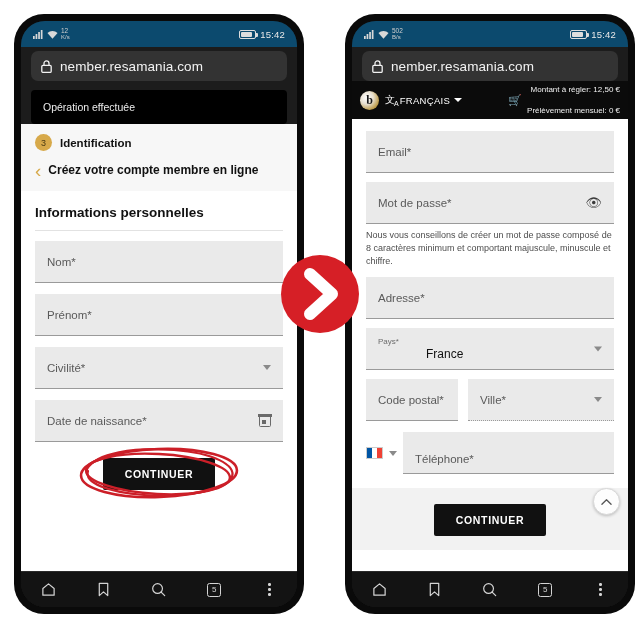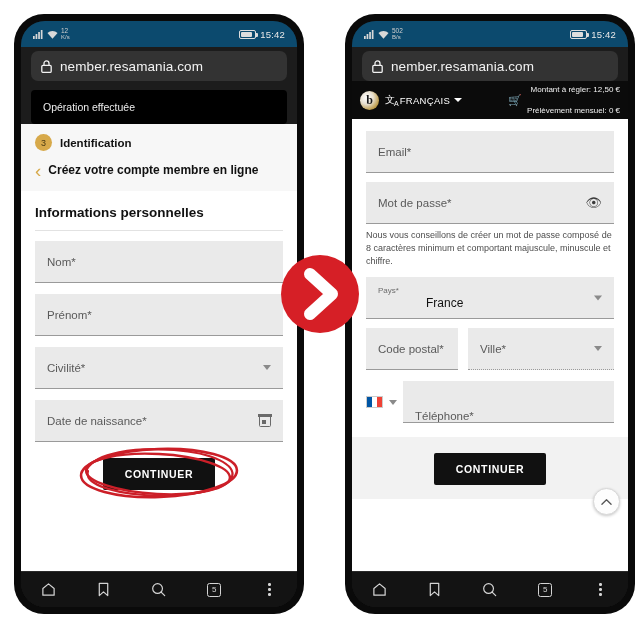--- a/index.html
+++ b/index.html
@@ -138,21 +138,21 @@
   .divider { height: 1px; background: #e2e2e2; margin: 0 14px; }
 
   
   .fields { padding: 10px 14px 0 14px; display: flex; flex-direction: column; gap: 11px; }
   .fields.tight { gap: 9px; }
   .field {
     background: #eaeaea;
     border-bottom: 1px solid #9a9a9a;
     height: 42px;
     display: flex; align-items: center;
-    padding: 0 12px;
+    padding: 8px 12px;
     position: relative;
   }
   .field.dotted { border-bottom: 1px dotted #9a9a9a; gap: 24px; }
   .field-label { font-size: 11.5px; color: #5a5a5a; }
   .field.filled { flex-direction: column; align-items: flex-start; justify-content: center; gap: 1px; }
   .float-label { font-size: 8px; color: #6d6d6d; }
   .field-value { font-size: 12px; color: #111; margin-left: 48px; }
   .field-icon { margin-left: auto; color: #6a6a6a; display: flex; align-items: center; }
 
   .caret-sm {
@@ -428,20 +428,23 @@
           </div>
           <div class="field">
             <span class="field-label">Mot de passe*</span>
             <span class="field-icon eye-icon">👁</span>
           </div>
         </div>
 
         <div class="hint">Nous vous conseillons de créer un mot de passe composé de 8 caractères minimum et comportant majuscule, minuscule et chiffre.</div>
 
         <div class="fields tight" style="padding-top:9px">
+          <div class="field">
+            <span class="field-label">Adresse*</span>
+          </div>
           <div class="field filled">
             <span class="float-label">Pays*</span>
             <span class="field-value">France</span>
             <span class="field-icon" style="position:absolute;right:12px;top:50%;transform:translateY(-50%)">
                 <i class="caret-sm"></i>
               </span>
           </div>
 
           <div class="row2">
             <div class="field cp">

